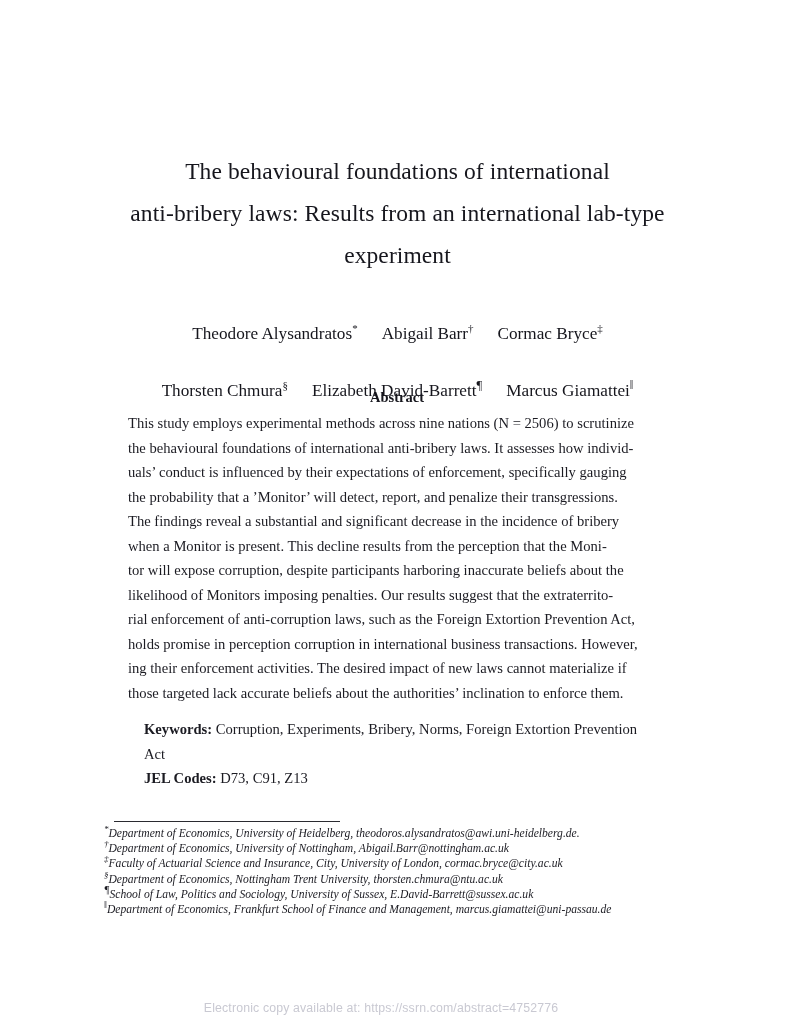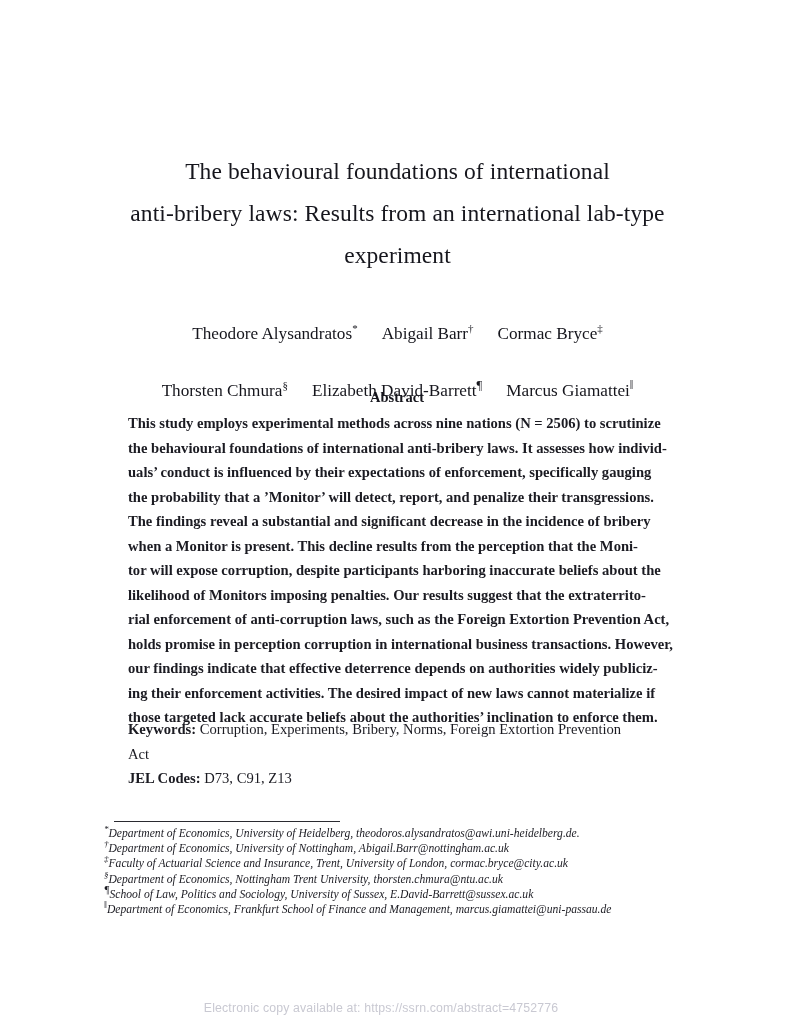--- a/index.html
+++ b/index.html
@@ -73,35 +73,34 @@
     top: 411px;
     width: 538px;
     font-size: 14.6px;
     line-height: 24.5px;
     text-align: justify;
     color: #1b1b22;
   }
   .abstract-body .ln {
     display: block;
     white-space: nowrap;
-    font-weight: bold;
   }
 
   
   .meta {
     position: absolute;
     left: 128px;
     top: 717px;
     width: 545px;
     font-size: 14.6px;
     line-height: 24.5px;
     color: #1b1b22;
   }
   .meta b { font-weight: bold; }
-  .meta .ln { display: block; white-space: nowrap; }
+  .meta .ln { display: block; white-space: nowrap; margin-left: 16px; }
 
   
   .fn-rule {
     position: absolute;
     left: 114px;
     top: 821px;
     width: 226px;
     height: 1px;
     background: #2a2a30;
   }
@@ -171,37 +170,36 @@
     <span class="ln">This study employs experimental methods across nine nations (N = 2506) to scrutinize</span>
     <span class="ln">the behavioural foundations of international anti-bribery laws.  It assesses how individ-</span>
     <span class="ln">uals’ conduct is influenced by their expectations of enforcement, specifically gauging</span>
     <span class="ln">the probability that a ’Monitor’ will detect, report, and penalize their transgressions.</span>
     <span class="ln">The findings reveal a substantial and significant decrease in the incidence of bribery</span>
     <span class="ln">when a Monitor is present.  This decline results from the perception that the Moni-</span>
     <span class="ln">tor will expose corruption, despite participants harboring inaccurate beliefs about the</span>
     <span class="ln">likelihood of Monitors imposing penalties.  Our results suggest that the extraterrito-</span>
     <span class="ln">rial enforcement of anti-corruption laws, such as the Foreign Extortion Prevention Act,</span>
     <span class="ln">holds promise in perception corruption in international business transactions.  However,</span>
-    <span class="ln">our findings indicate that effective deterrence depends on authorities widely publiciz-</span>
     <span class="ln">ing their enforcement activities.  The desired impact of new laws cannot materialize if</span>
     <span class="ln">those targeted lack accurate beliefs about the authorities’ inclination to enforce them.</span>
   </div>
 
   <div class="meta">
     <span class="ln"><b>Keywords:</b> <span>Corruption, Experiments, Bribery, Norms, Foreign Extortion Prevention</span></span>
     <span class="ln">Act</span>
     <span class="ln"><b>JEL Codes:</b> <span>D73, C91, Z13</span></span>
   </div>
 
   <div class="fn-rule"></div>
 
   <div class="footnotes">
     <span class="note"><span class="mk">*</span><span>Department of Economics, University of Heidelberg, theodoros.alysandratos@awi.uni-heidelberg.de.</span></span>
     <span class="note"><span class="mk">†</span><span>Department of Economics, University of Nottingham, Abigail.Barr@nottingham.ac.uk</span></span>
-    <span class="note"><span class="mk">‡</span><span>Faculty of Actuarial Science and Insurance, Trent, University of London, cormac.bryce@city.ac.uk</span></span>
+    <span class="note"><span class="mk">‡</span><span>Faculty of Actuarial Science and Insurance, City, University of London, cormac.bryce@city.ac.uk</span></span>
     <span class="note"><span class="mk">§</span><span>Department of Economics, Nottingham Trent University, thorsten.chmura@ntu.ac.uk</span></span>
     <span class="note"><span class="mk big">¶</span><span>School of Law, Politics and Sociology, University of Sussex, E.David-Barrett@sussex.ac.uk</span></span>
     <span class="note wrap"><span class="mk big">‖</span><span>Department of Economics, Frankfurt School of Finance and Management, marcus.giamattei@uni-passau.de</span></span>
   </div>
 
   <div class="ssrn">Electronic copy available at: https://ssrn.com/abstract=4752776</div>
 
 </div>
 
 </body></html>

